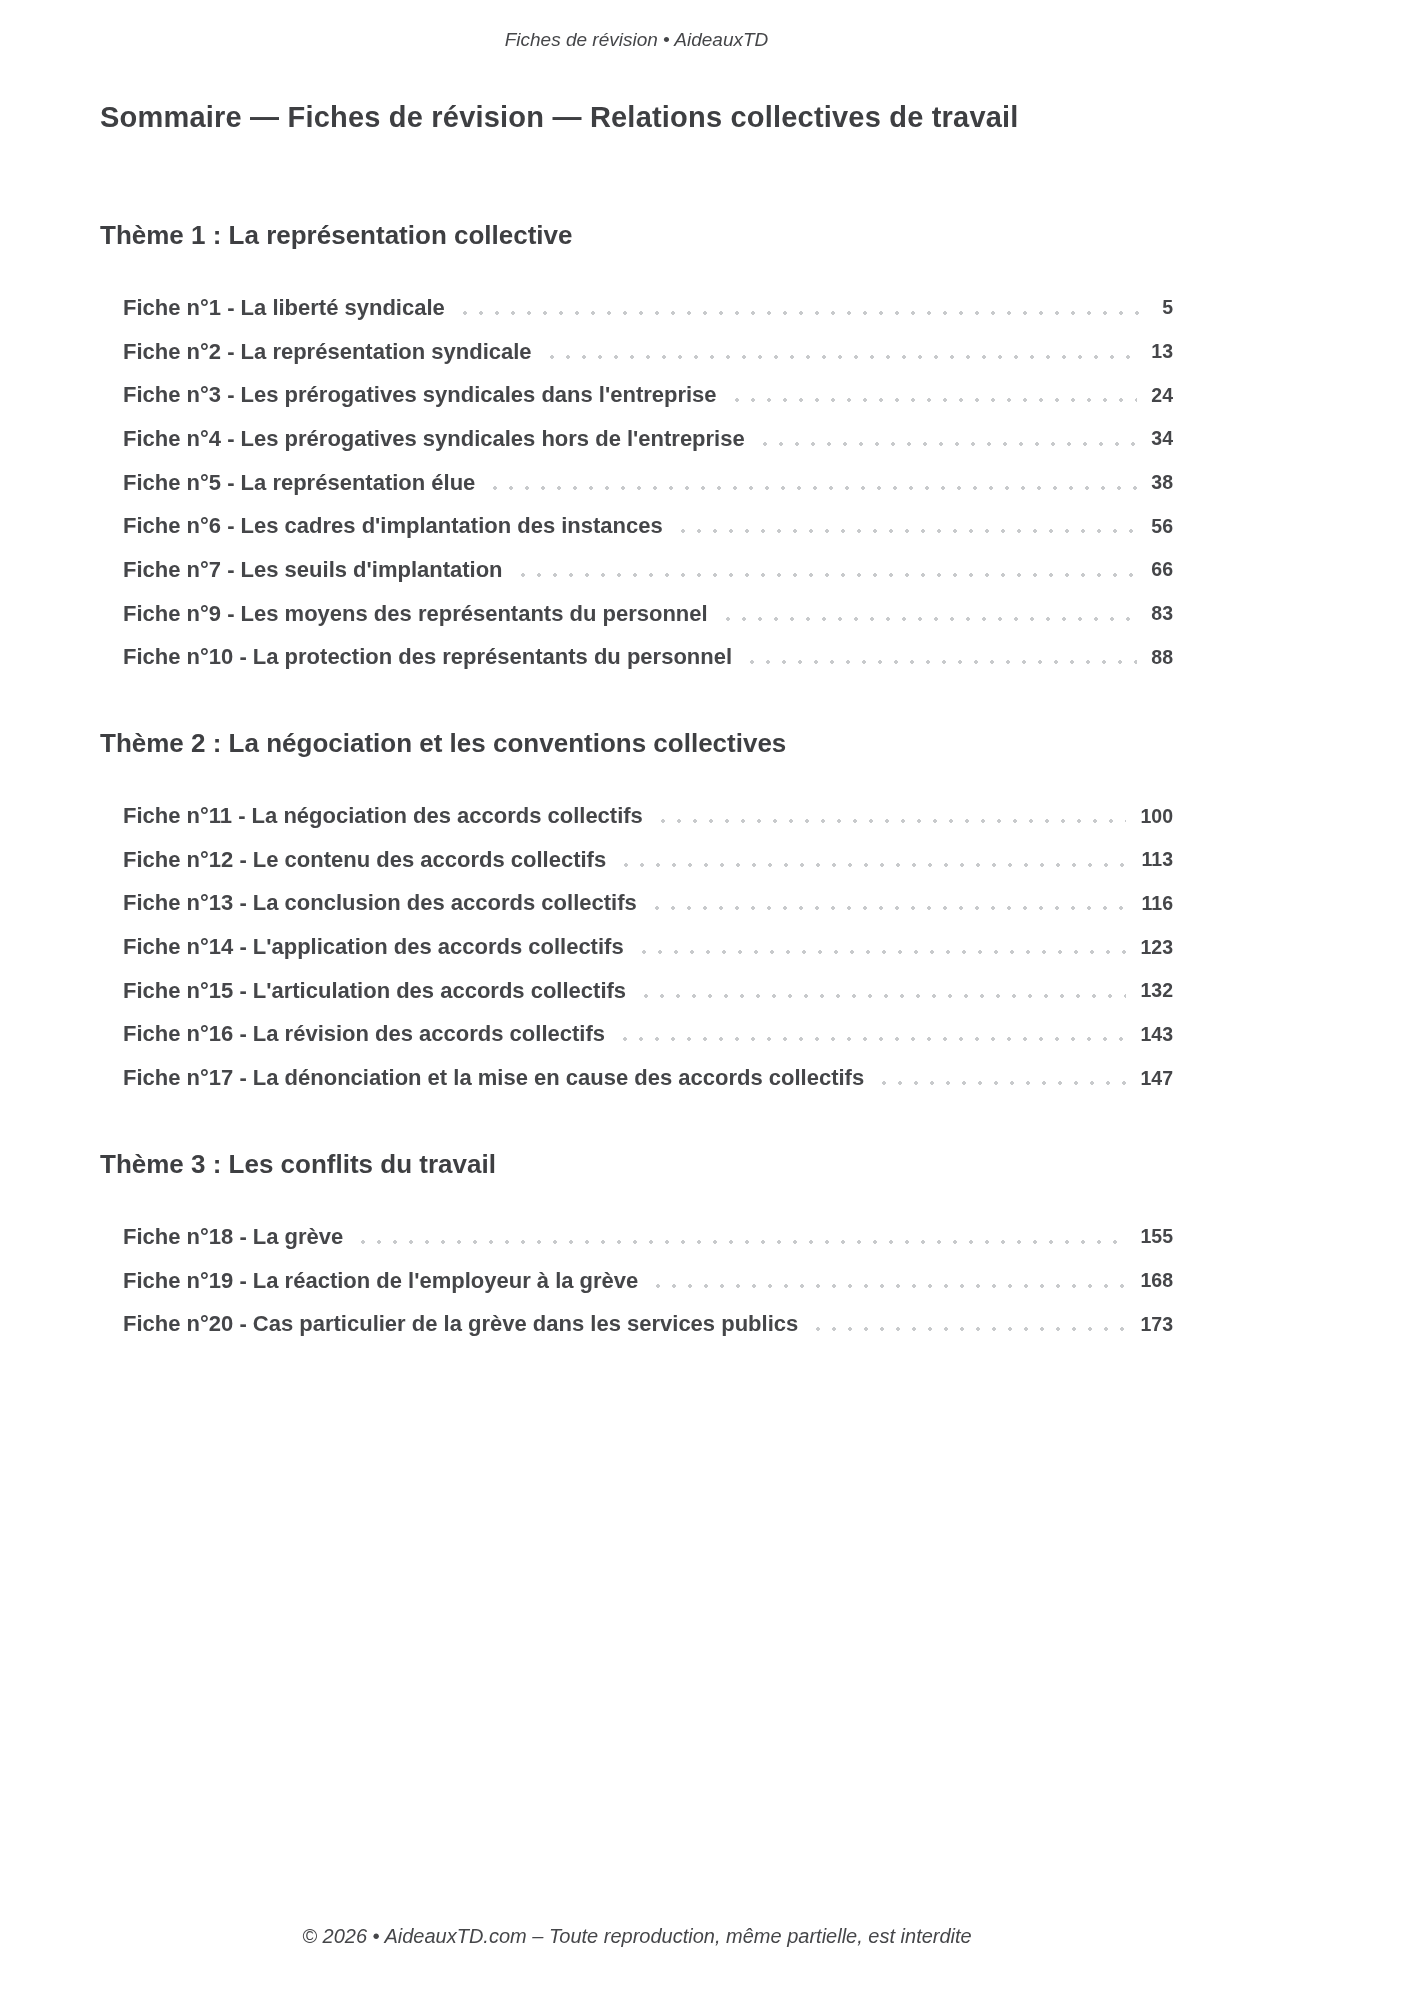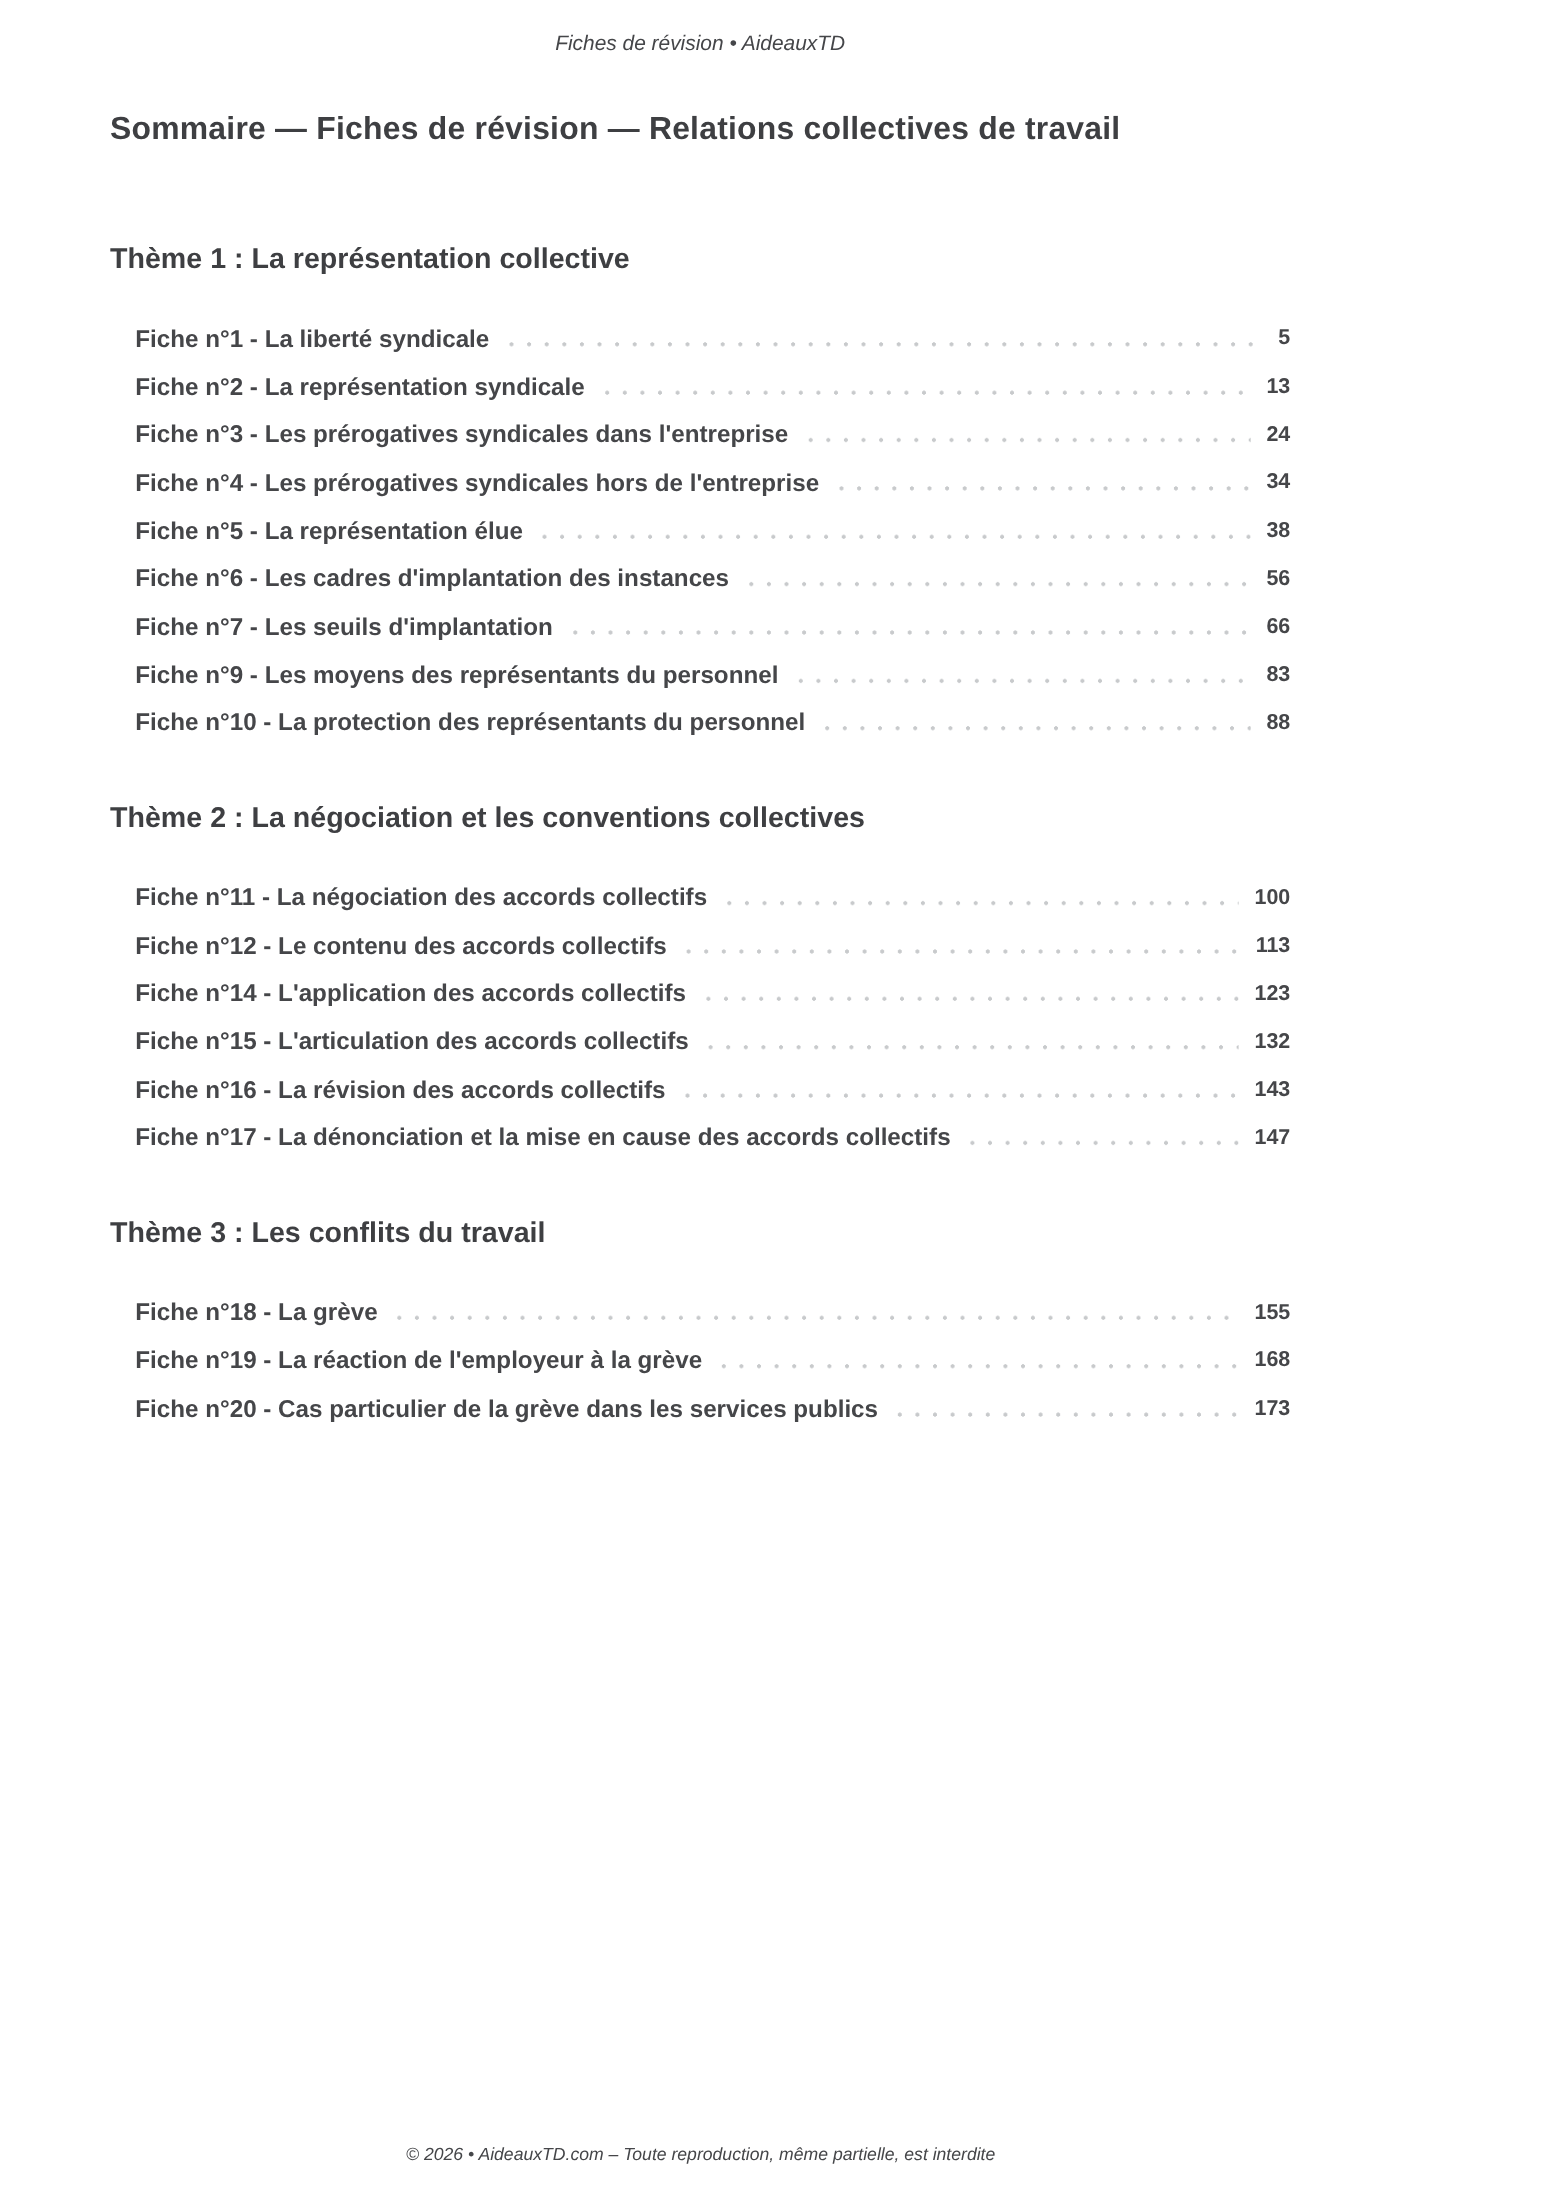--- a/index.html
+++ b/index.html
@@ -65,24 +65,24 @@
   .toc-page {
     white-space: nowrap;
     text-align: right;
     font-size: 19.5px;
     font-weight: 700;
   }
   .doc-footer {
     position: absolute;
     left: 0;
     right: 0;
-    bottom: 28px;
+    bottom: 52px;
     text-align: center;
     font-style: italic;
-    font-size: 16px;
+    font-size: 20px;
     line-height: 24px;
     color: var(--ink, #454649);
   }
 </style>
 </head>
 <body>
 
 <div class="page" style="--paper: #ffffff; --ink: #454649; --ink-strong: #3e3f42; --dot: #c8cacc;">
   <div class="doc-header">Fiches de révision • AideauxTD</div>
 
@@ -157,20 +157,25 @@
     <span class="toc-dots"></span>
     <span class="toc-page">100</span>
   </div>
 
   <div class="toc-row">
     <span class="toc-label">Fiche n°12 - Le contenu des accords collectifs</span>
     <span class="toc-dots"></span>
     <span class="toc-page">113</span>
   </div>
 
+  <div class="toc-row">
+    <span class="toc-label">Fiche n°13 - La conclusion des accords collectifs</span>
+    <span class="toc-dots"></span>
+    <span class="toc-page">116</span>
+  </div>
 
   <div class="toc-row">
     <span class="toc-label">Fiche n°14 - L'application des accords collectifs</span>
     <span class="toc-dots"></span>
     <span class="toc-page">123</span>
   </div>
 
   <div class="toc-row">
     <span class="toc-label">Fiche n°15 - L'articulation des accords collectifs</span>
     <span class="toc-dots"></span>

